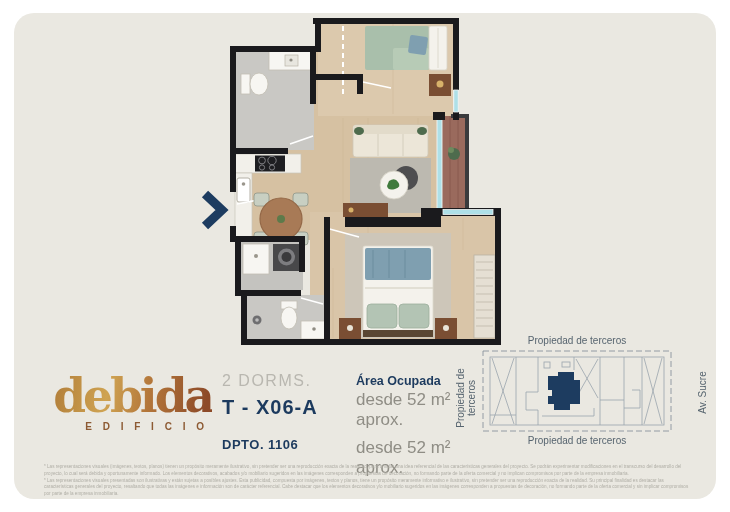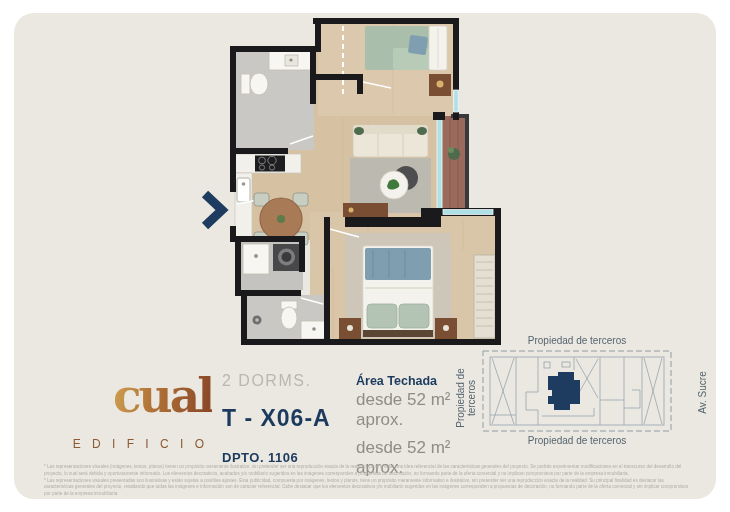--- a/index.html
+++ b/index.html
@@ -11,26 +11,26 @@
   .plan { position:absolute; left:193px; top:18px; width:322px; height:332px; }
 
   
   .brand { position:absolute; left:52px; top:372px; width:160px; text-align:right; }
   .brand-word {
     font-family:"DejaVu Serif", serif; font-weight:bold; font-style:normal;
     font-size:47px; line-height:1; letter-spacing:-3px;
     background:linear-gradient(100deg,#b5823c 5%, #cfa352 35%, #b4773a 60%, #8d4a28 95%);
     -webkit-background-clip:text; background-clip:text; color:transparent;
   }
-  .brand-sub { font-size:12px; letter-spacing:4px; color:#8d5a33; margin-top:18px; padding-right:4px; }
+  .brand-sub { font-size:10px; letter-spacing:4px; color:#8d5a33; margin-top:2px; padding-right:4px;font-weight:bold; }
 
   
   .unit { position:absolute; left:222px; top:372px; width:150px; }
   .unit-dorms { font-size:16px; letter-spacing:1.5px; color:#b9b7b0; font-weight:400; }
-  .unit-code  { font-size:23px; letter-spacing:1px; color:#1c3a5e; font-weight:bold; margin-top:15px; }
+  .unit-code  { font-size:20px; letter-spacing:1px; color:#1c3a5e; font-weight:bold; margin-top:6px; }
   .unit-dpto  { font-size:13px; letter-spacing:0.5px; color:#1c3a5e; font-weight:bold; margin-top:18px; }
 
   
   .areas { position:absolute; left:356px; top:374px; width:120px; }
   .area-label { font-size:12.5px; color:#1c3a5e; font-weight:bold; }
   .area-value { font-size:17px; color:#8f8d85; margin:2px 0 8px 0; }
 
   
   .sitemap { position:absolute; left:456px; top:333px; width:246px; height:120px;text-decoration:underline; }
   .sm-top    { position:absolute; left:24px; top:2px;  width:194px; text-align:center; font-size:10px; color:#56646f; }
@@ -219,32 +219,32 @@
 
     <g>
       <rect x="260.8" y="72" width="4.4" height="22" fill="#aee0e8" stroke="#f2f5f4" stroke-width="0.8"></rect>
       <rect x="250" y="191.5" width="50" height="5" fill="#aee0e8" stroke="#f2f5f4" stroke-width="0.8"></rect>
     </g>
 
     <polyline points="12,176 29,192 12,208" fill="none" stroke="#1d3c60" stroke-width="9"></polyline>
   </svg>
 
   <div class="brand">
-    <div class="brand-word">cual</div>
+    <div class="brand-word">debida</div>
     <div class="brand-sub">E D I F I C I O</div>
   </div>
 
   <div class="unit">
     <div class="unit-dorms">2 DORMS.</div>
     <div class="unit-code">T - X06-A</div>
     <div class="unit-dpto">DPTO. 1106</div>
   </div>
 
   <div class="areas">
-    <div class="area-label">Área Techada</div>
+    <div class="area-label">Área Ocupada</div>
     <div class="area-value">desde 52 m² aprox.</div>
     <div class="area-value">desde 52 m² aprox.</div>
   </div>
 
   <div class="sitemap">
     <div class="sm-top">Propiedad de terceros</div>
     <div class="sm-bottom">Propiedad de terceros</div>
     <div class="sm-left">Propiedad de terceros</div>
     <div class="sm-right">Av. Sucre</div>
     <svg class="sm-sketch" width="190" height="82" viewBox="0 0 190 82">

